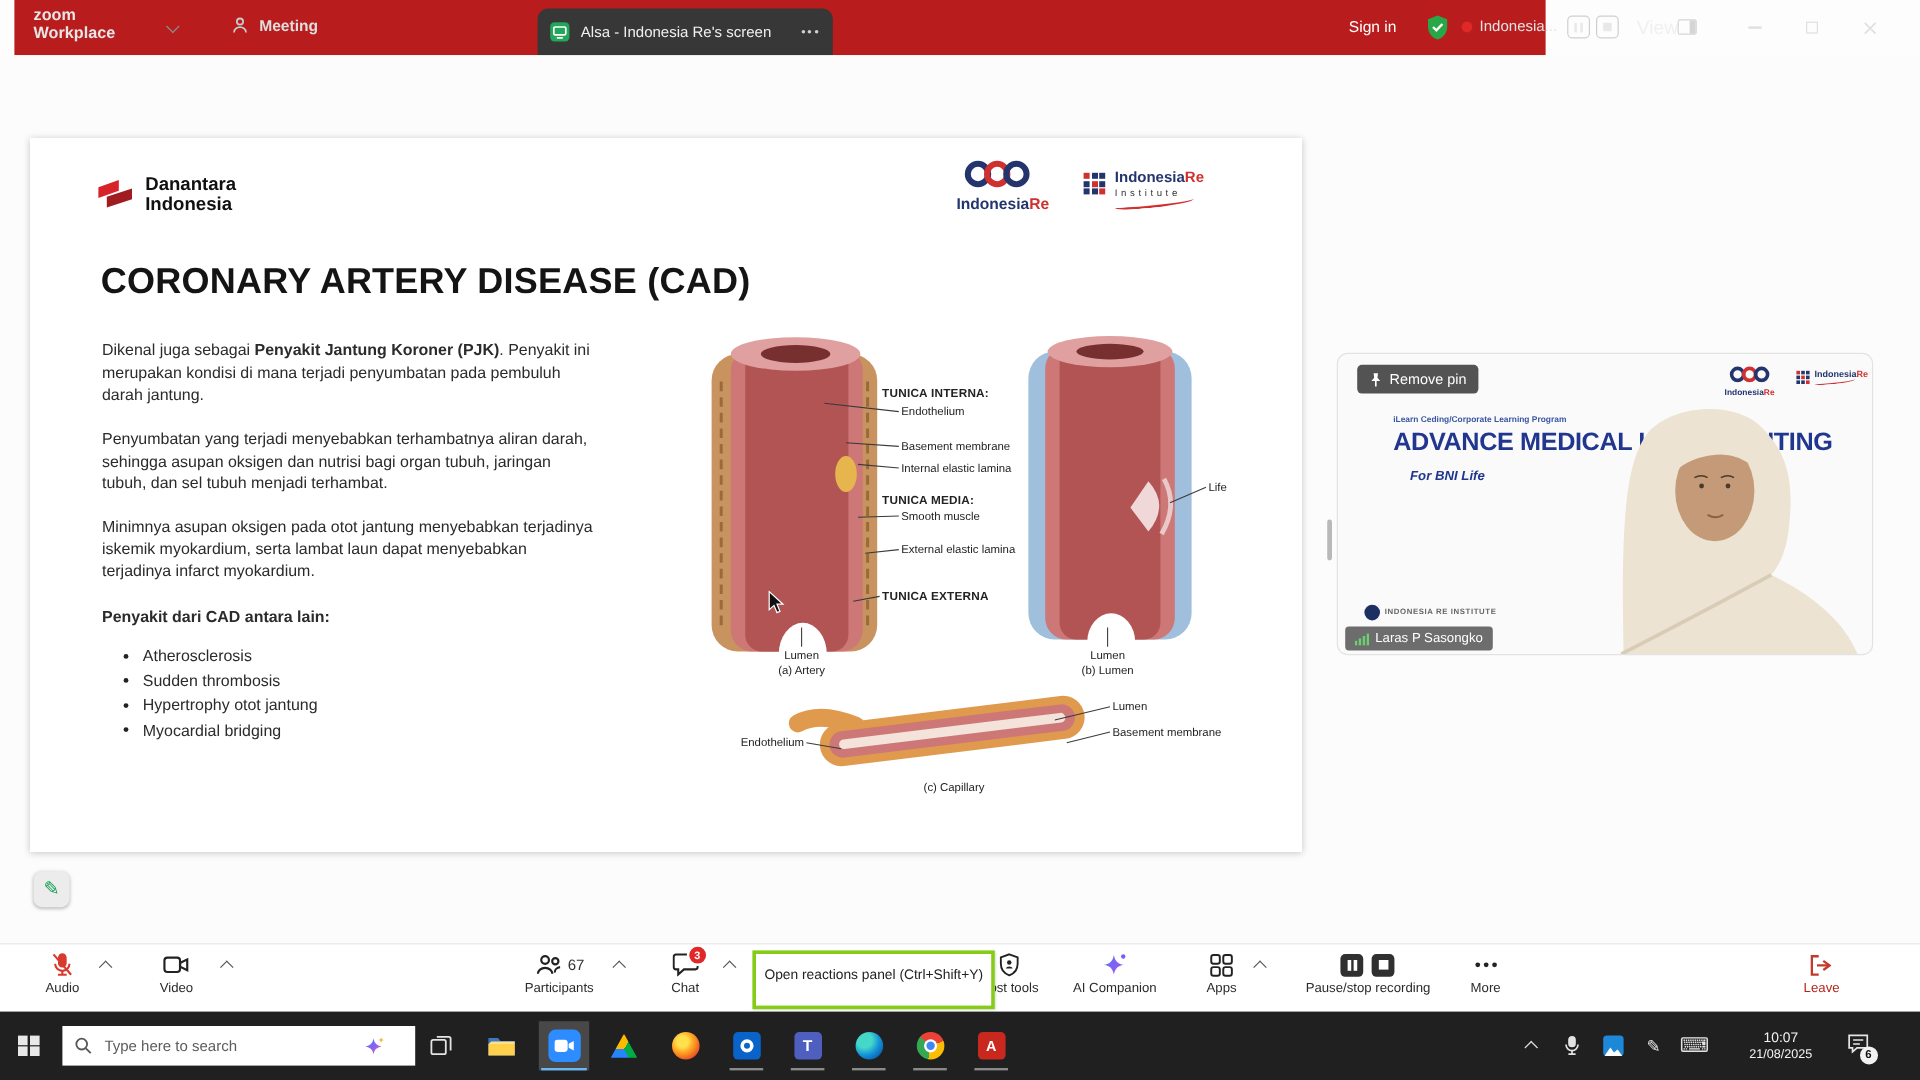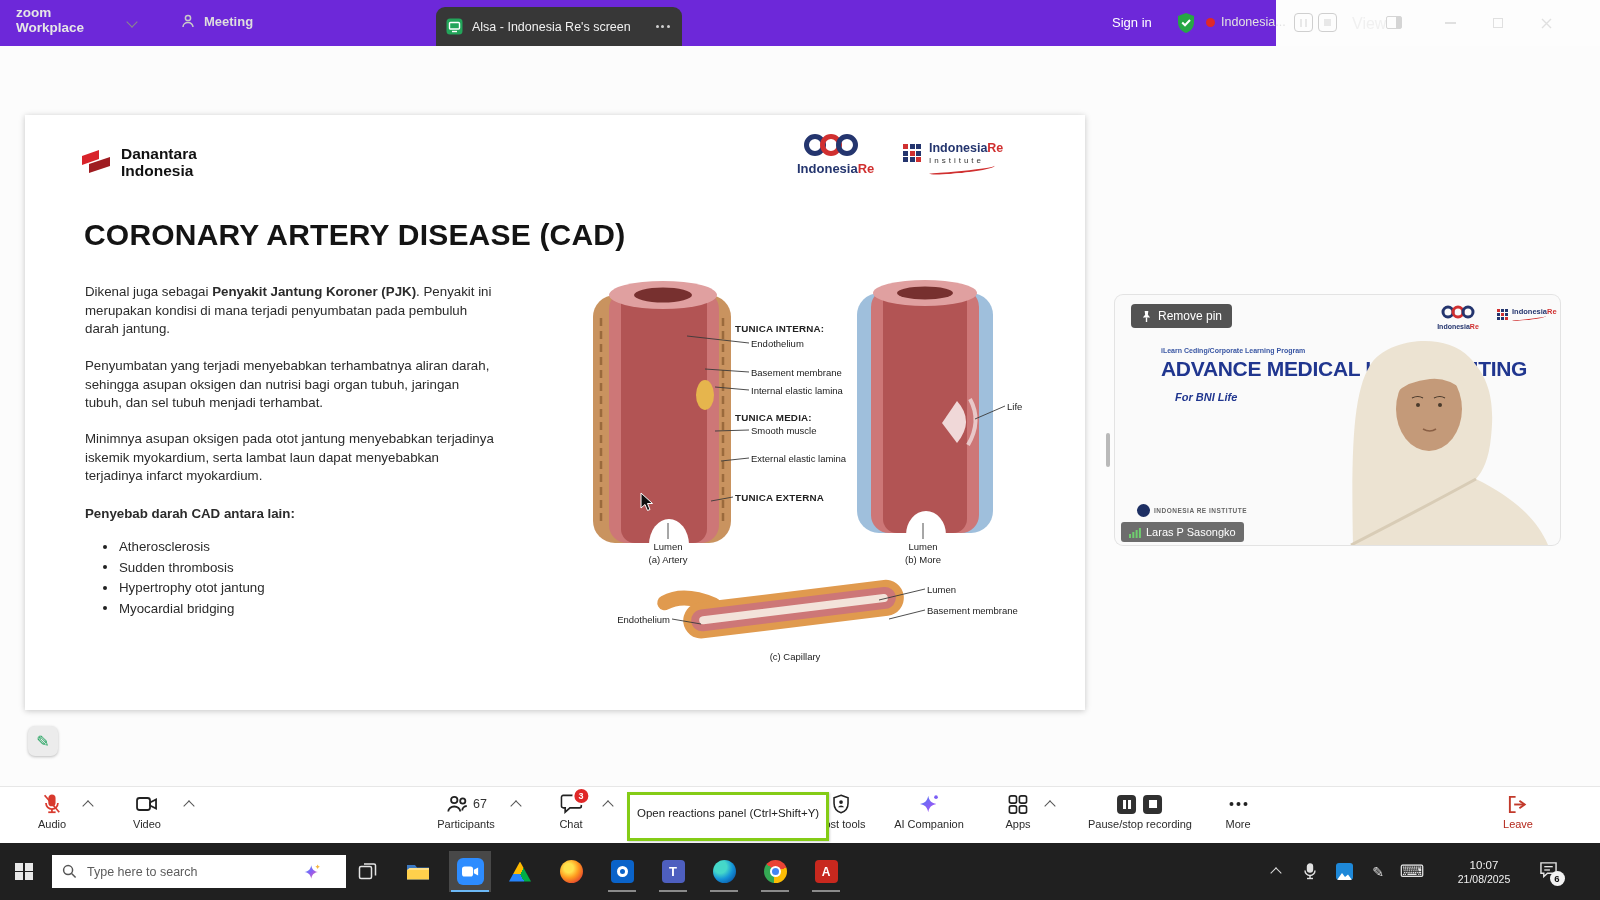--- a/index.html
+++ b/index.html
@@ -1,20 +1,20 @@
 <!DOCTYPE html>
 <html><head>
 <meta charset="utf-8">
 <style>
   html,body{margin:0;padding:0;background:#101010;}
   body{font-family:"Liberation Sans",sans-serif;}
   #screen{position:relative;width:1600px;height:900px;overflow:hidden;background:#fdfdfd;}
   .abs{position:absolute;}
   
-  #titlebar{position:absolute;left:0;top:0;width:1276px;height:46px;background:#6d28d9;color:#e6e6e6;}
+  #titlebar{position:absolute;left:12px;top:0;width:1276px;height:46px;background:#b91c1c;color:#e6e6e6;}
   .chev{display:inline-block;width:7px;height:7px;border:solid #8a8a8a;border-width:1.6px 1.6px 0 0;transform:rotate(-45deg);}
   .chev.down{transform:rotate(135deg);}
   .chev.dark{border-color:#555;}
   #active-tab{position:absolute;left:436px;top:7px;width:246px;height:39px;background:#373737;border-radius:9px 9px 0 0;display:flex;align-items:center;padding:0 10px;box-sizing:border-box;gap:9px;}
   .dots3{display:flex;gap:2.5px;align-items:center;}
   .dots3 i{width:3px;height:3px;border-radius:50%;background:#cfcfcf;display:block;}
   .wbtn{position:absolute;top:13px;width:20px;height:20px;display:flex;align-items:center;justify-content:center;}
   
   #content{position:absolute;left:0;top:46px;width:1600px;height:740px;background:#fcfcfc;}
   #slide{position:absolute;left:25px;top:69px;width:1060px;height:595px;background:#ffffff;box-shadow:0 1px 6px rgba(0,0,0,.22);}
@@ -171,21 +171,21 @@
           <div style="font-size:8px;letter-spacing:3px;color:#333;margin-top:1px;">Institute</div>
           <div style="width:66px;height:5px;border-bottom:2.5px solid #d03030;border-radius:0 0 70% 40%;transform:rotate(-5deg);margin-top:1px;"></div>
         </div>
       </div>
 
       <h1 id="slide-title" style="margin:0;">CORONARY ARTERY DISEASE (CAD)</h1>
 
       <p class="para" style="top:168px;margin:0;"><span>Dikenal juga sebagai </span><b>Penyakit Jantung Koroner (PJK)</b><span>. Penyakit ini merupakan kondisi di mana terjadi penyumbatan pada pembuluh darah jantung.</span></p>
       <p class="para" style="top:242px;margin:0;">Penyumbatan yang terjadi menyebabkan terhambatnya aliran darah, sehingga asupan oksigen dan nutrisi bagi organ tubuh, jaringan tubuh, dan sel tubuh menjadi terhambat.</p>
       <p class="para" style="top:315px;margin:0;">Minimnya asupan oksigen pada otot jantung menyebabkan terjadinya iskemik myokardium, serta lambat laun dapat menyebabkan terjadinya infarct myokardium.</p>
-      <p class="para" style="top:390px;margin:0;font-weight:bold;">Penyebab darah CAD antara lain:</p>
+      <p class="para" style="top:390px;margin:0;font-weight:bold;">Penyakit dari CAD antara lain:</p>
 
       <ul id="cad-list">
         <li>Atherosclerosis</li>
         <li>Sudden thrombosis</li>
         <li>Hypertrophy otot jantung</li>
         <li>Myocardial bridging</li>
       </ul>
 
       <div id="diagram">
         <svg width="505" height="425" viewBox="0 0 505 425">
@@ -240,21 +240,21 @@
         <span class="dlabel" style="left:186px;top:94px;">Basement membrane</span>
         <span class="dlabel" style="left:186px;top:112px;">Internal elastic lamina</span>
         <span class="dlabel b" style="left:170px;top:139px;">TUNICA MEDIA:</span>
         <span class="dlabel" style="left:186px;top:152px;">Smooth muscle</span>
         <span class="dlabel" style="left:186px;top:180px;">External elastic lamina</span>
         <span class="dlabel b" style="left:170px;top:219px;">TUNICA EXTERNA</span>
         <span class="dlabel" style="left:442px;top:128px;">Life</span>
         <span class="dlabel" style="left:70px;top:268px;width:66px;text-align:center;">Lumen</span>
         <span class="dlabel" style="left:70px;top:281px;width:66px;text-align:center;">(a) Artery</span>
         <span class="dlabel" style="left:325px;top:268px;width:66px;text-align:center;">Lumen</span>
-        <span class="dlabel" style="left:325px;top:281px;width:66px;text-align:center;">(b) More</span>
+        <span class="dlabel" style="left:325px;top:281px;width:66px;text-align:center;">(b) Lumen</span>
         <span class="dlabel" style="left:362px;top:311px;">Lumen</span>
         <span class="dlabel" style="left:362px;top:332px;">Basement membrane</span>
         <span class="dlabel" style="left:15px;top:341px;width:90px;text-align:right;">Endothelium</span>
         <span class="dlabel" style="left:185px;top:378px;width:90px;text-align:center;">(c) Capillary</span>
       </div>
     </div>
 
     <svg class="abs" style="left:640px;top:446px;z-index:8;" width="14" height="20" viewBox="0 0 14 20">
       <path d="M1,1 L1,16 L5,12.5 L7.5,18.5 L10,17.5 L7.5,11.5 L12.5,11.5 Z" fill="#111" stroke="#fff" stroke-width="1"></path>
     </svg>

